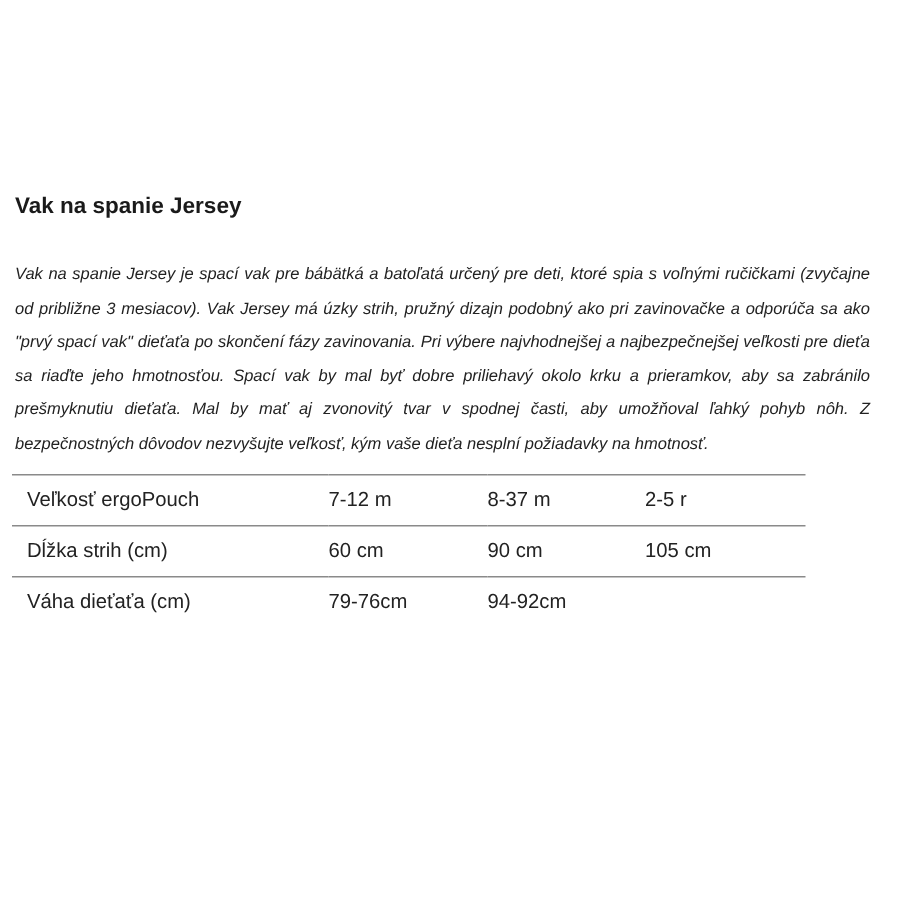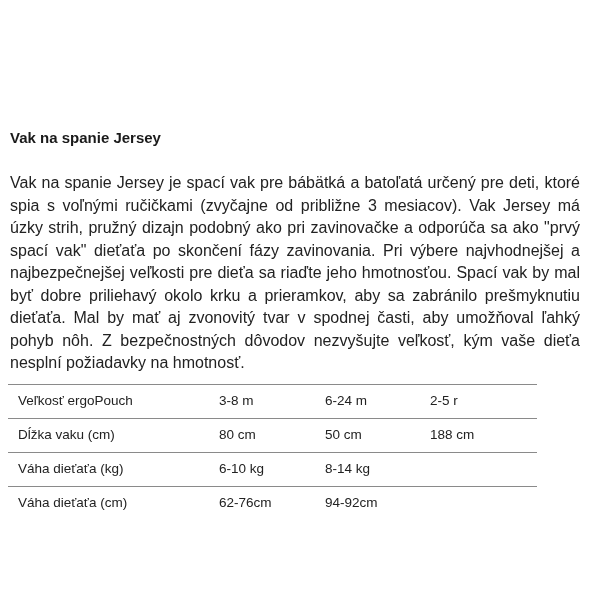--- a/index.html
+++ b/index.html
@@ -22,24 +22,25 @@
   }
   .doc-title {
     font-size: 15px;
     font-weight: bold;
     line-height: 18px;
     margin: 0;
     color: #1a1a1a;
   }
   .doc-paragraph {
     margin: 25px 0 0 0;
-    font-size: 16px;
+    font-size: 11px;
     line-height: 22.5px;
     text-align: justify;
     color: #222222;
+    font-style: italic;
   }
   table.size-table {
     margin: 9px 0 0 -2px;
     border-collapse: collapse;
     table-layout: fixed;
     width: 529px;
     font-size: 13.5px;
     color: #222222;
   }
   table.size-table tr {
@@ -68,38 +69,32 @@
   <table class="size-table">
     <colgroup>
       <col style="width:211px">
       <col style="width:106px">
       <col style="width:105px">
       <col style="width:107px">
     </colgroup>
     <tbody>
       <tr>
         <td class="row-label">Veľkosť ergoPouch</td>
-        <td>3-8 m</td>
-        <td>6-24 m</td>
+        <td>7-12 m</td>
+        <td>8-37 m</td>
         <td>2-5 r</td>
       </tr>
       <tr>
-        <td class="row-label">Dĺžka vaku (cm)</td>
-        <td>80 cm</td>
-        <td>50 cm</td>
-        <td>188 cm</td>
-      </tr>
-      <tr>
-        <td class="row-label">Váha dieťaťa (kg)</td>
-        <td>6-10 kg</td>
-        <td>8-14 kg</td>
-        <td></td>
+        <td class="row-label">Dĺžka strih (cm)</td>
+        <td>60 cm</td>
+        <td>90 cm</td>
+        <td>105 cm</td>
       </tr>
       <tr>
         <td class="row-label">Váha dieťaťa (cm)</td>
-        <td>62-76cm</td>
+        <td>79-76cm</td>
         <td>94-92cm</td>
         <td></td>
       </tr>
     </tbody>
   </table>
 
 </div>
 
 </body></html>

